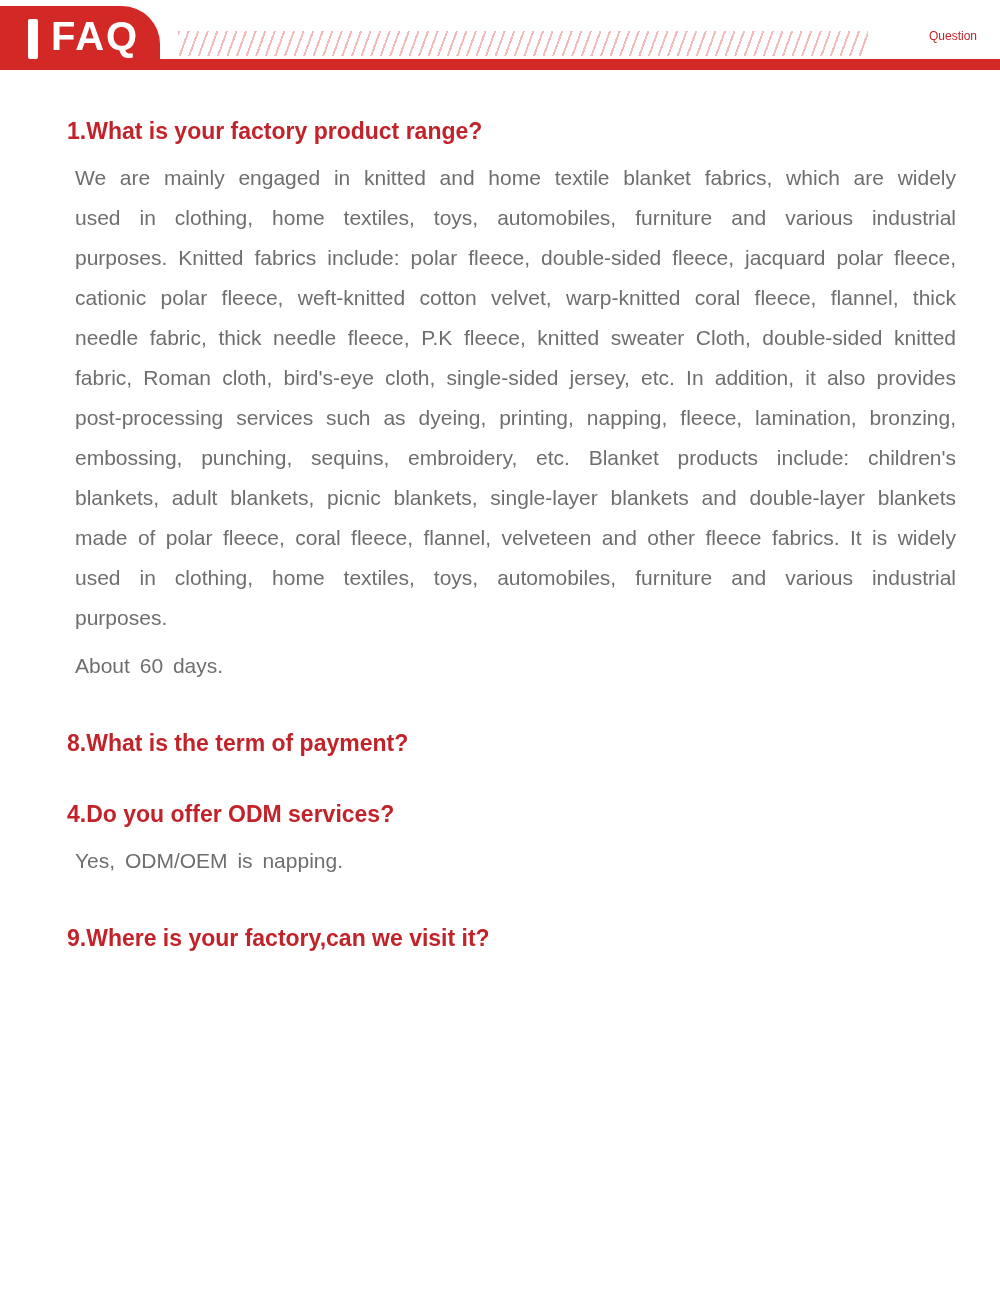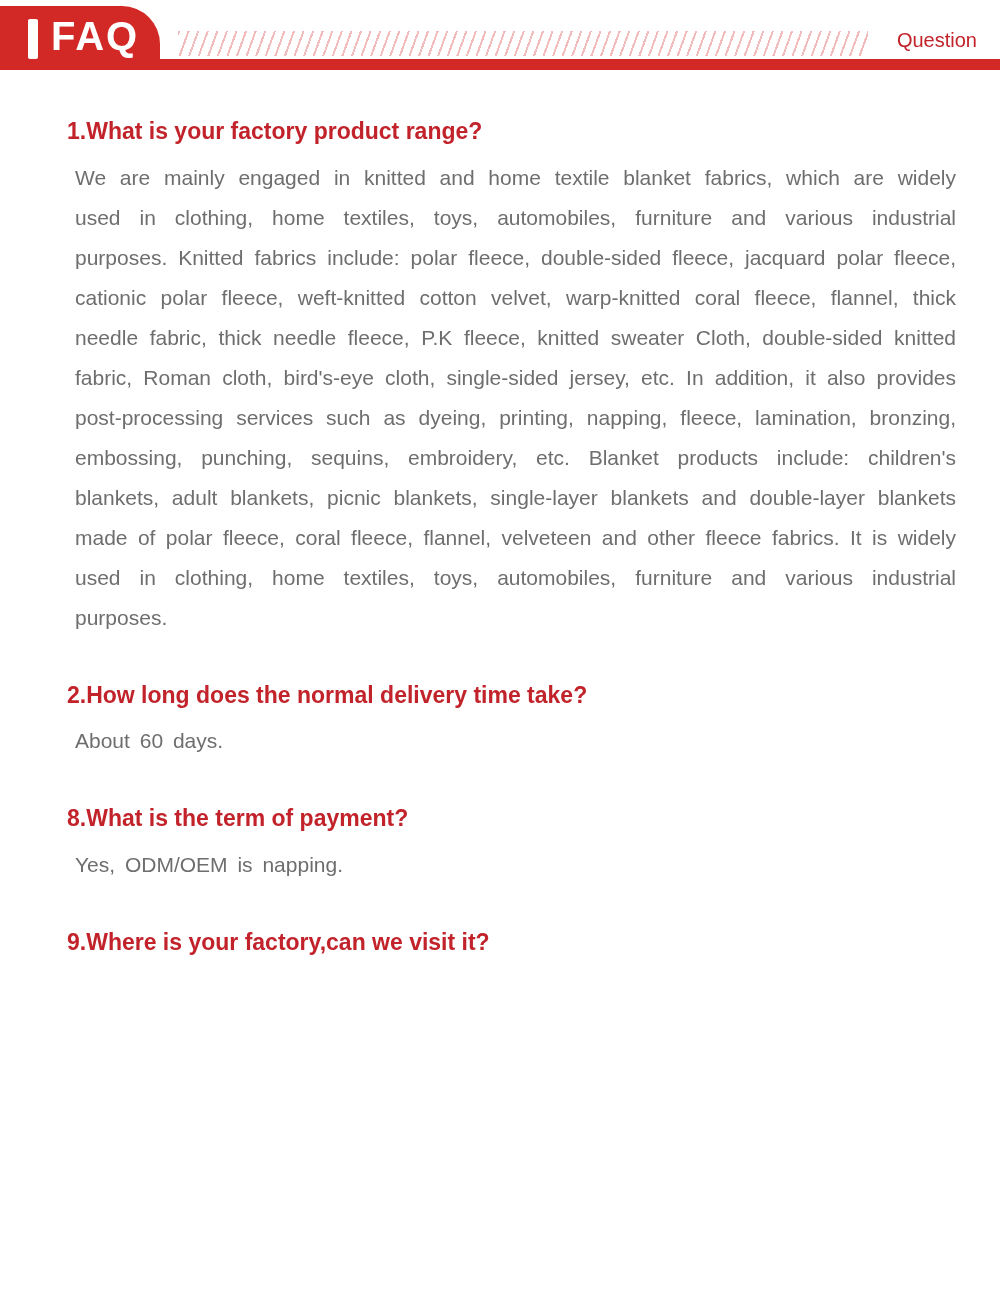--- a/index.html
+++ b/index.html
@@ -78,21 +78,21 @@
       var(--stripe-pink) 0px,
       var(--stripe-pink) 2px,
       transparent 2px,
       transparent 9px
     );
   }
   .question-label {
     position: absolute;
     right: 23px;
     top: 29px;
-    font-size: 20px;
+    font-size: 12px;
     color: var(--question-red);
   }
 
   
   .content {
     padding: 0 36px 0 67px;
   }
   .faq-item h2 {
     margin: 44px 0 12px 0;
     color: var(--question-red);
@@ -129,29 +129,29 @@
   </header>
 
   <main class="content">
 
     <section class="faq-item">
       <h2>1.What is your factory product range?</h2>
       <p>We are mainly engaged in knitted and home textile blanket fabrics, which are widely used in clothing, home textiles, toys, automobiles, furniture and various industrial purposes. Knitted fabrics include: polar fleece, double-sided fleece, jacquard polar fleece, cationic polar fleece, weft-knitted cotton velvet, warp-knitted coral fleece, flannel, thick needle fabric, thick needle fleece, P.K fleece, knitted sweater Cloth, double-sided knitted fabric, Roman cloth, bird's-eye cloth, single-sided jersey, etc. In addition, it also provides post-processing services such as dyeing, printing, napping, fleece, lamination, bronzing, embossing, punching, sequins, embroidery, etc. Blanket products include: children's blankets, adult blankets, picnic blankets, single-layer blankets and double-layer blankets made of polar fleece, coral fleece, flannel, velveteen and other fleece fabrics. It is widely used in clothing, home textiles, toys, automobiles, furniture and various industrial purposes.</p>
     </section>
 
     <section class="faq-item">
-      <h2>2.How long does the normal delivery time take?</h2>
       <p>About 60 days.</p>
     </section>
 
     <section class="faq-item">
       <h2>8.What is the term of payment?</h2>
     </section>
 
     <section class="faq-item">
+      <h2>4.Do you offer ODM services?</h2>
       <p>Yes, ODM/OEM is napping.</p>
     </section>
 
     <section class="faq-item">
       <h2>9.Where is your factory,can we visit it?</h2>
     </section>
 
   </main>
 </div>
 

